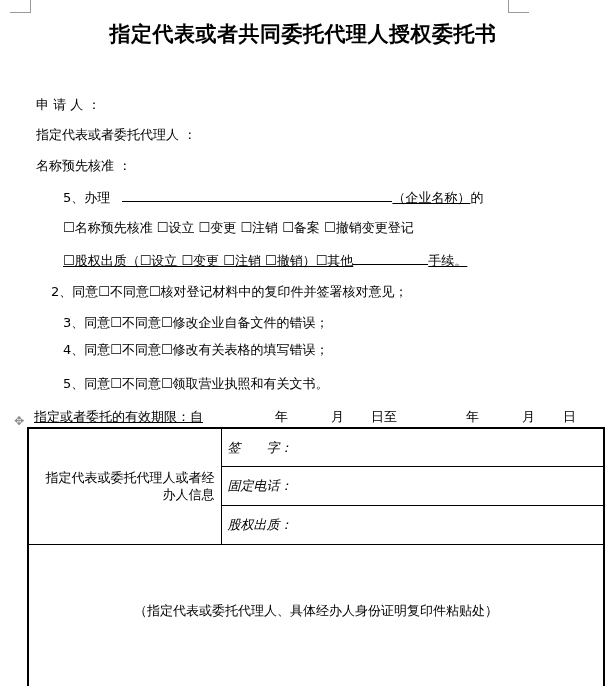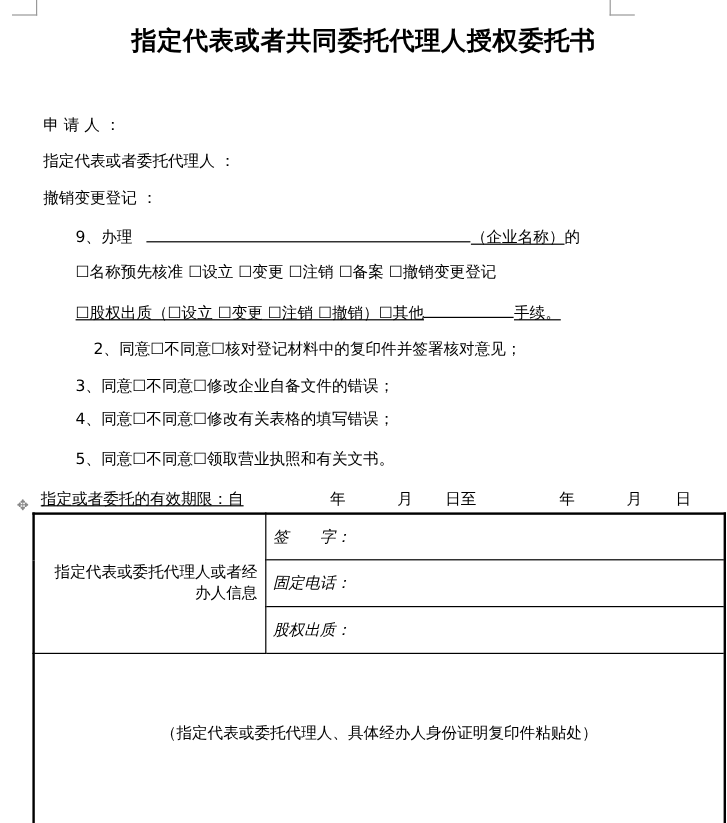--- a/index.html
+++ b/index.html
@@ -22,41 +22,41 @@
 </head>
 <body>
 
 <div class="corner corner-tl"></div>
 <div class="corner corner-tr"></div>
 
 <div class="title">指定代表或者共同委托代理人授权委托书</div>
 
 <div class="line" style="left:36px; top:97px;">申 请 人 ：</div>
 <div class="line" style="left:36px; top:127px;">指定代表或者委托代理人 ：</div>
-<div class="line" style="left:36px; top:158px;">撤销变更登记 ：</div>
+<div class="line" style="left:36px; top:158px;">名称预先核准 ：</div>
 
 <div class="line" style="left:63px; top:189px;">
-  <span>9、办理</span>
+  <span>5、办理</span>
   <span class="ul" style="width:270px; margin-left:8px;"></span><span class="ul-text">（企业名称）</span><span>的</span>
 </div>
 
 <div class="line" style="left:63px; top:220px;">
   <span>☐名称预先核准</span>
   <span>☐设立</span>
   <span>☐变更</span>
   <span>☐注销</span>
   <span>☐备案</span>
   <span>☐撤销变更登记</span>
 </div>
 
 <div class="line" style="left:63px; top:252px;text-decoration:underline;">
   <span>☐股权出质（☐设立 ☐变更 ☐注销 ☐撤销）☐其他</span><span class="ul" style="width:75px;"></span><span>手续。</span>
 </div>
 
-<div class="line" style="left:78px; top:284px;">2、同意☐不同意☐核对登记材料中的复印件并签署核对意见；</div>
+<div class="line" style="left:51px; top:284px;">2、同意☐不同意☐核对登记材料中的复印件并签署核对意见；</div>
 <div class="line" style="left:63px; top:315px;">3、同意☐不同意☐修改企业自备文件的错误；</div>
 <div class="line" style="left:63px; top:342px;">4、同意☐不同意☐修改有关表格的填写错误；</div>
 <div class="line" style="left:63px; top:376px;">5、同意☐不同意☐领取营业执照和有关文书。</div>
 
 <div class="move-handle">✥</div>
 
 <div class="line" style="left:34px; top:409px;text-decoration:underline;">指定或者委托的有效期限：自</div>
 <div class="line" style="left:275px; top:409px;">年</div>
 <div class="line" style="left:331px; top:409px;">月</div>
 <div class="line" style="left:371px; top:409px;">日至</div>

